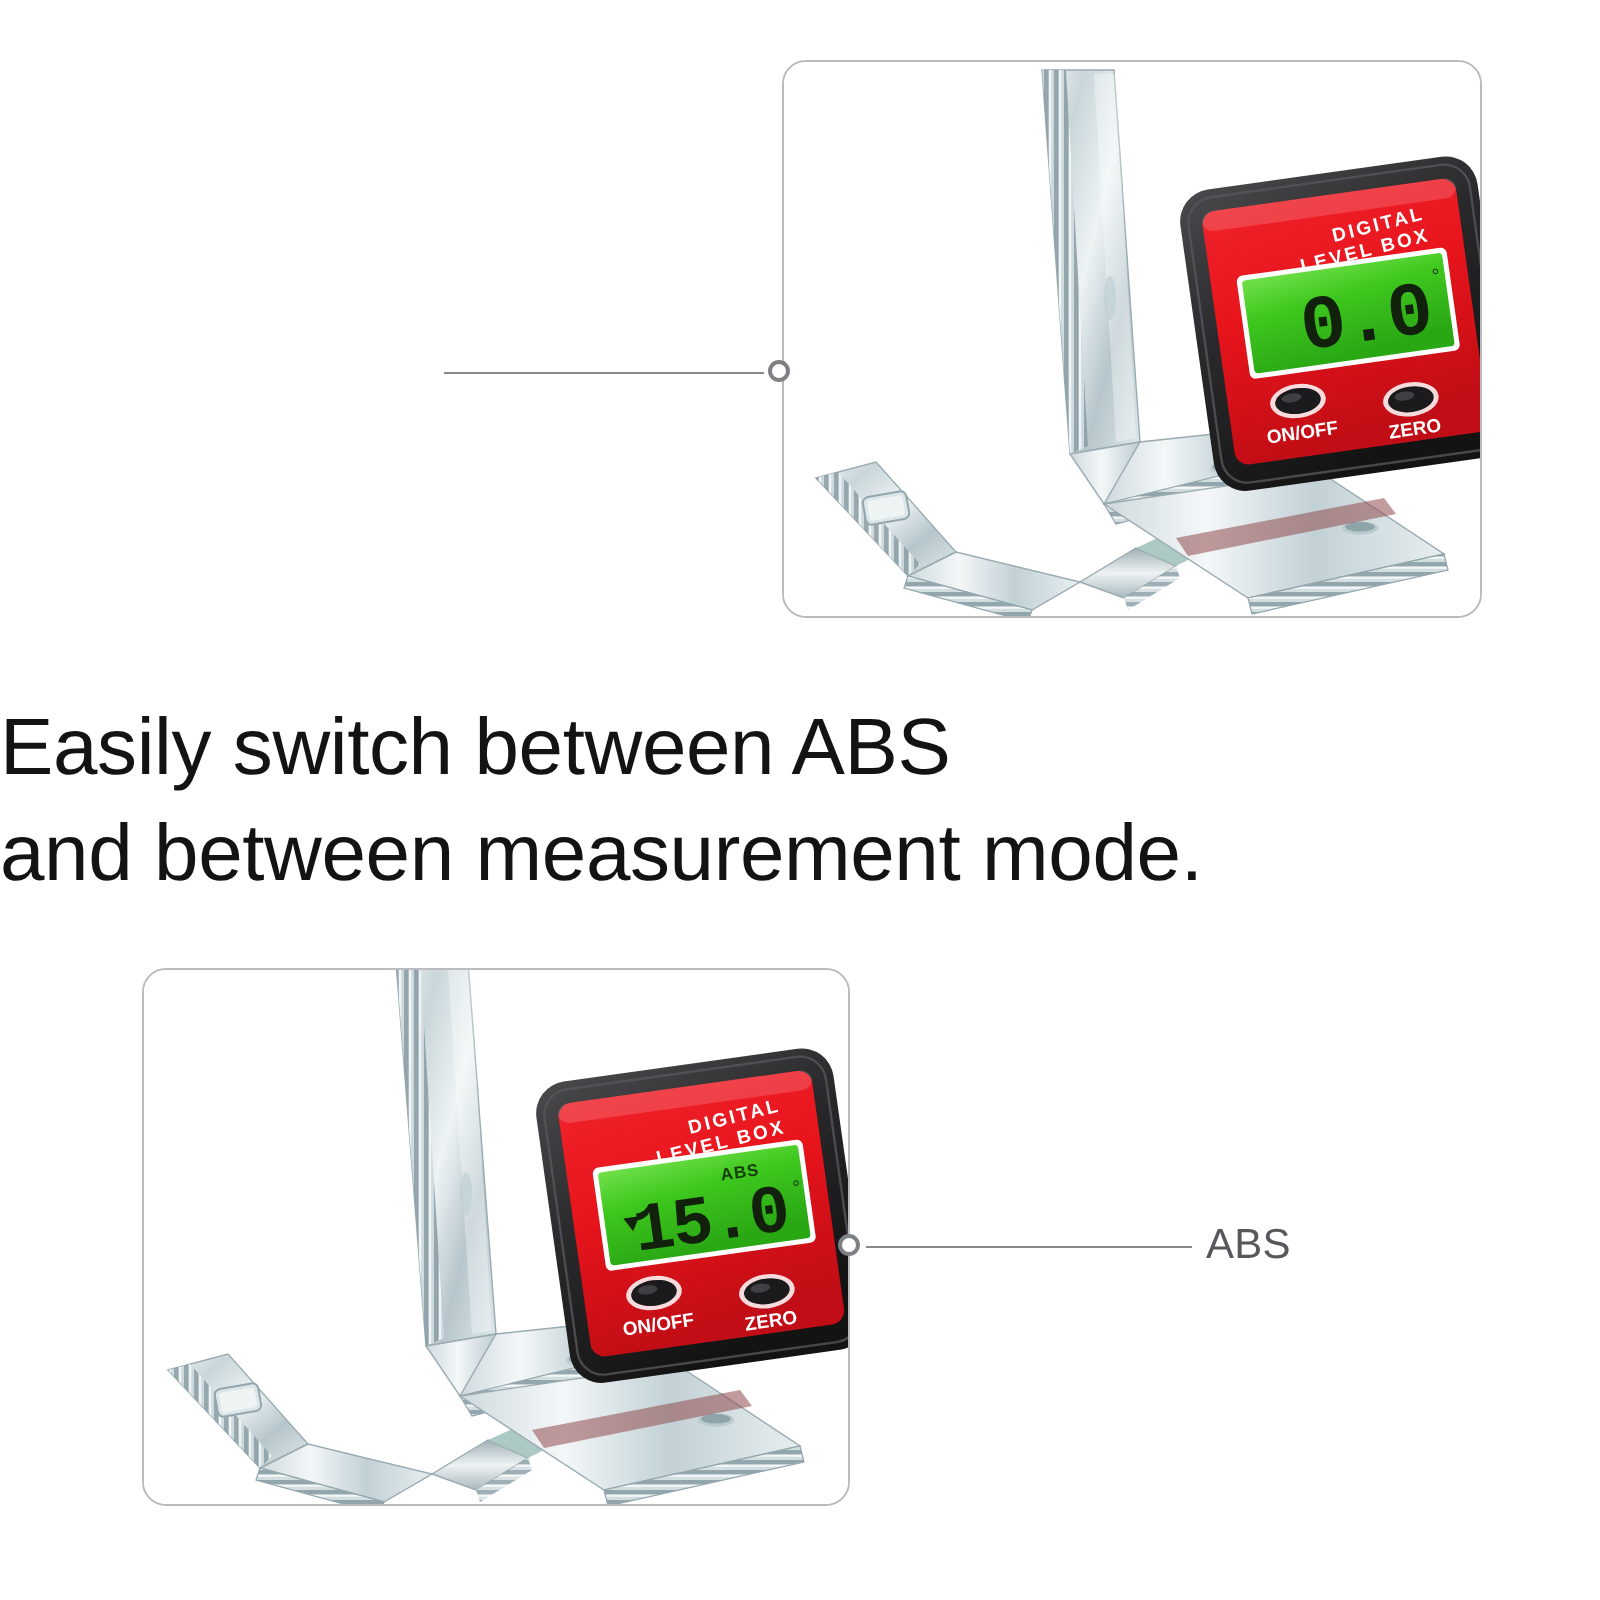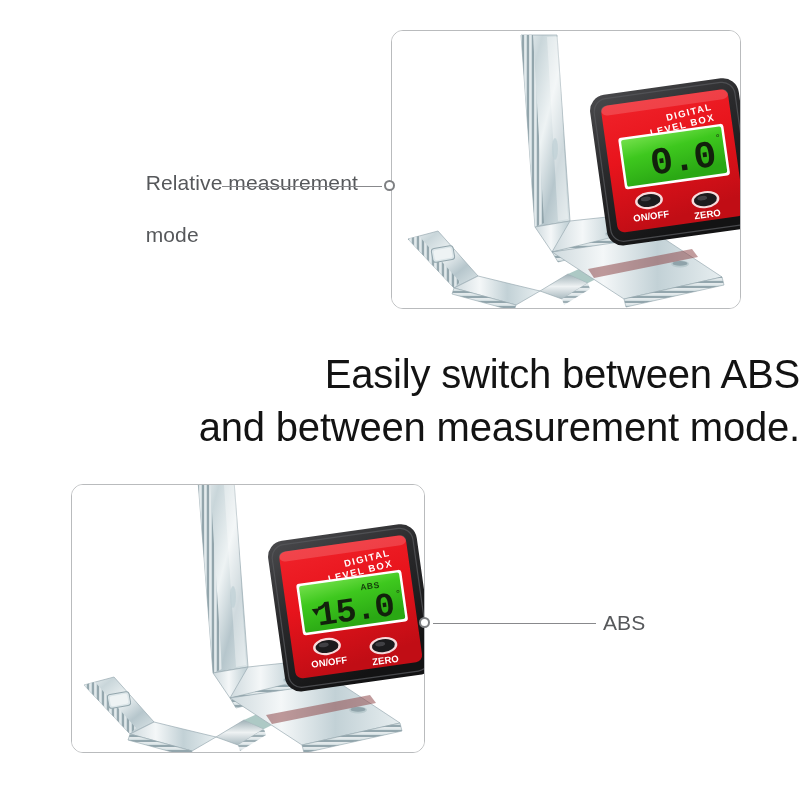--- a/index.html
+++ b/index.html
@@ -60,21 +60,21 @@
   }
   #dot-rel { left: 384px; top: 180px; }
   #dot-abs { left: 419px; top: 617px; }
 
   
   #headline {
     position: absolute;
     left: 0;
     top: 348px;
     width: 800px;
-    text-align: right;
+    text-align: left;
     color: #131313;
     font-size: 40px;
     line-height: 53px;
     font-weight: 400;
     letter-spacing: -0.2px;
   }
   #headline .hl-line { display: block; }
 
   svg { display: block; }
 </style>
@@ -201,24 +201,20 @@
             <ellipse cx="102" cy="118" rx="14" ry="8.5" fill="#ffffff" opacity="0.85"></ellipse>
             <ellipse cx="102" cy="118" rx="11.5" ry="6.4" fill="#1b1b1d"></ellipse>
             <ellipse cx="99" cy="116" rx="5" ry="2.2" fill="#4d4d52" opacity="0.75"></ellipse>
             <text x="102" y="136" font-family="'Liberation Sans',sans-serif" font-size="9.5" font-weight="bold" fill="#ffffff" text-anchor="middle">ZERO</text>
           </g>
         </g>
       </svg>
     </div>
   </div>
 
-  <div class="callout-label" id="callout-rel-label">
-    <span>Relative measurement</span><br>
-    <span>mode</span>
-  </div>
   <div class="leader-line" id="leader-rel"></div>
   <div class="leader-dot" id="dot-rel"></div>
 
   <div id="headline">
     <span class="hl-line">Easily switch between ABS</span>
     <span class="hl-line">and between measurement mode.</span>
   </div>
 
   <div class="photo-frame" id="frame-bottom">
     <div class="photo-stage">

